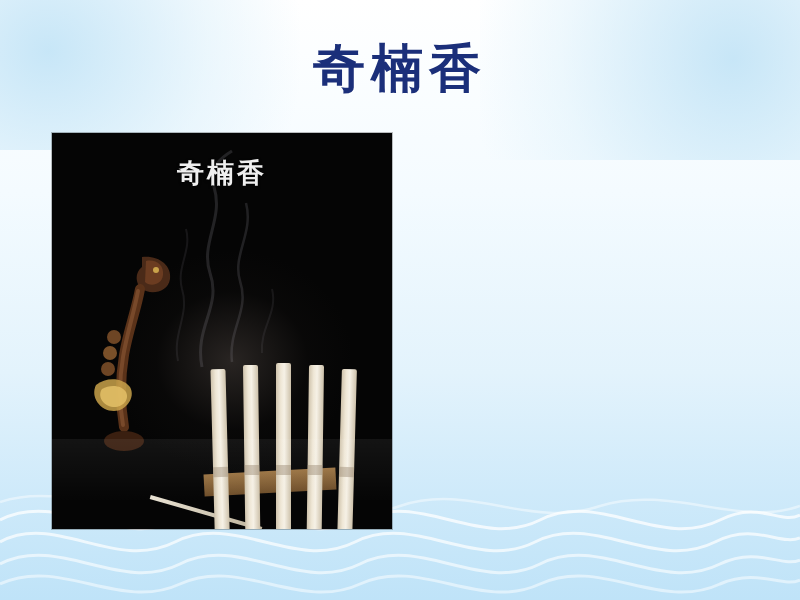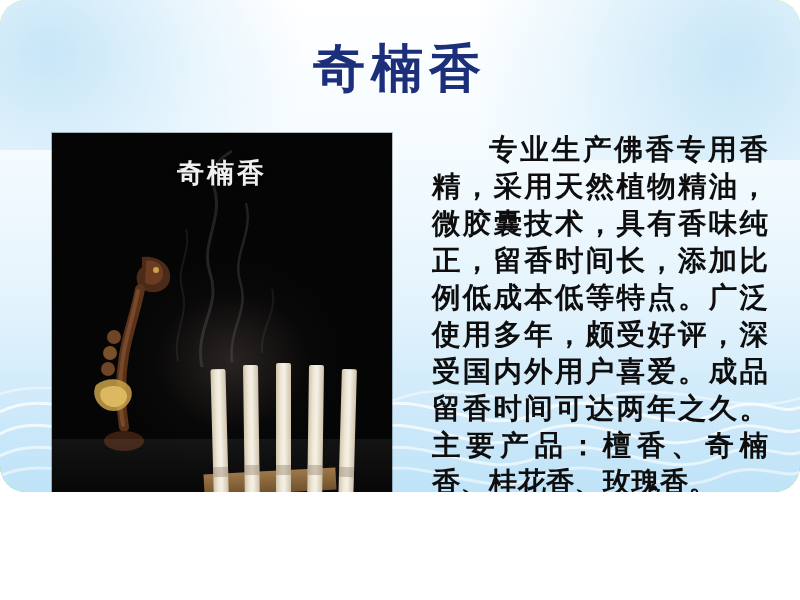--- a/index.html
+++ b/index.html
@@ -8,24 +8,23 @@
   }
   body {
     width: 800px;
     height: 600px;
     overflow: hidden;
     font-family: "Liberation Sans", sans-serif;
   }
   .slide {
     position: relative;
     width: 800px;
-    height: 492px;
+    height: 600px;
     background: #84cc16;
     overflow: hidden;
-    border-radius: 26px;
   }
   
   .bg-wash {
     position: absolute;
     inset: 0;
     background:
       linear-gradient(180deg, #ffffff 0%, #f4fbff 32%, #e3f3fc 62%, #cfeafa 82%, #bfe3f8 100%);
   }
   
   .bg-corner-tl {
@@ -223,15 +222,14 @@
       </div>
     <div class="stick" style="left:284px;top:236px;height:212px;transform:rotate(1.6deg);">
         <div class="band" style="top:98px;"></div>
       </div>
 
     <div class="reflection"></div>
 
     <div class="photo-caption">奇楠香</div>
   </div>
 
-  <div class="body-text">专业生产佛香专用香精，采用天然植物精油，微胶囊技术，具有香味纯正，留香时间长，添加比例低成本低等特点。广泛使用多年，颇受好评，深受国内外用户喜爱。成品留香时间可达两年之久。主要产品：檀香、奇楠香、桂花香、玫瑰香。</div>
 
 </div>
 
 </body></html>

